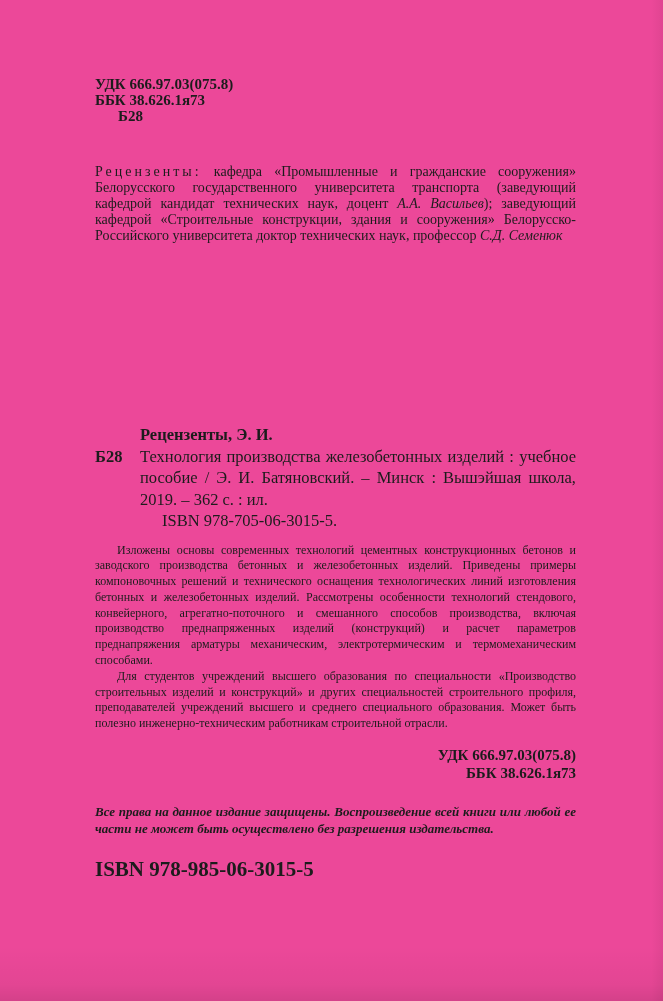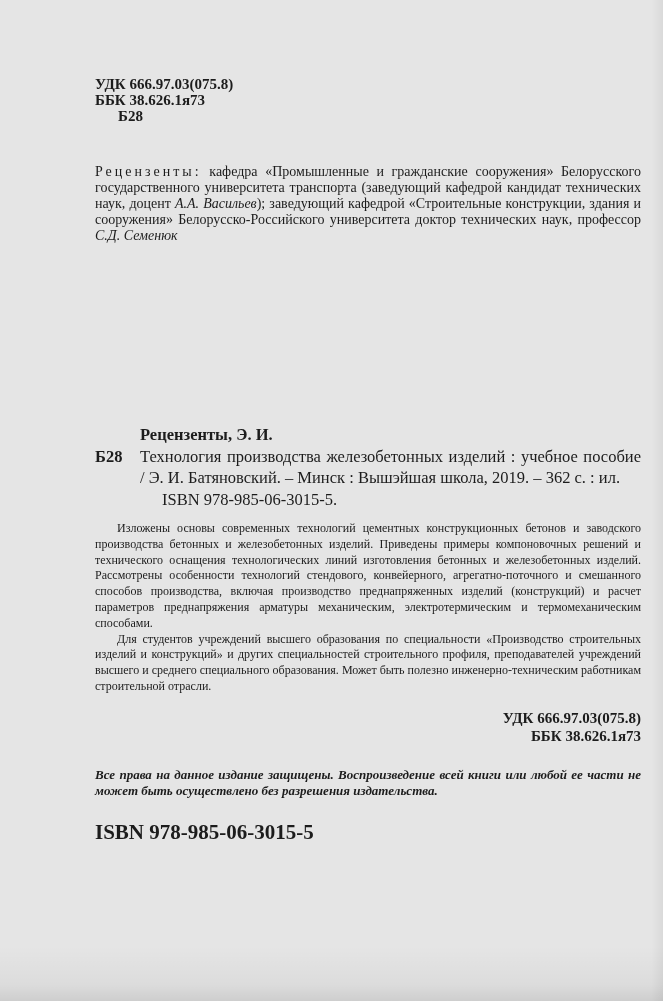--- a/index.html
+++ b/index.html
@@ -9,22 +9,22 @@
     background: #ffffff;
     font-family: "Liberation Serif", serif;
     color: #1c1c1c;
     position: relative;
     overflow: hidden;
   }
   .page {
     position: absolute;
     inset: 0;
     box-sizing: border-box;
-    padding: 76px 22px 0 95px;
-    background: #e5e5e5;
+    padding: 76px 87px 0 95px;
+    background: #ec4899;
   }
   .shade-bottom {
     position: absolute; left: 0; right: 0; bottom: 0; height: 55px;
     background: linear-gradient(180deg, rgba(0,0,0,0) 0%, rgba(0,0,0,0.04) 70%, rgba(0,0,0,0.10) 100%);
     pointer-events: none;
   }
   .shade-right {
     position: absolute; top: 0; right: 0; bottom: 0; width: 12px;
     background: linear-gradient(90deg, rgba(0,0,0,0) 0%, rgba(0,0,0,0.05) 100%);
     pointer-events: none;
@@ -104,21 +104,21 @@
     <div>ББК 38.626.1я73</div>
     <div class="indent">Б28</div>
   </div>
 
   <p class="reviewers"><span class="spaced">Рецензенты:</span><span> кафедра «Промышленные и гражданские сооружения» Белорусского государственного университета транспорта (заведующий кафедрой кандидат технических наук, доцент </span><em>А.А. Васильев</em><span>); заведующий кафедрой «Строительные конструкции, здания и сооружения» Белорусско-Российского университета доктор технических наук, профессор </span><em>С.Д. Семенюк</em></p>
 
   <div class="catalog">
     <span class="catalog-code">Б28</span>
     <div class="catalog-author">Рецензенты, Э. И.</div>
     <p class="catalog-desc">Технология производства железобетонных изделий : учебное пособие / Э. И. Батяновский. – Минск : Вышэйшая школа, 2019. – 362 с. : ил.</p>
-    <p class="catalog-isbn">ISBN 978-985-06-3015-5.</p>
+    <p class="catalog-isbn">ISBN 978-705-06-3015-5.</p>
   </div>
 
   <div class="annotation">
     <p>Изложены основы современных технологий цементных конструкционных бетонов и заводского производства бетонных и железобетонных изделий. Приведены примеры компоновочных решений и технического оснащения технологических линий изготовления бетонных и железобетонных изделий. Рассмотрены особенности технологий стендового, конвейерного, агрегатно-поточного и смешанного способов производства, включая производство преднапряженных изделий (конструкций) и расчет параметров преднапряжения арматуры механическим, электротермическим и термомеханическим способами.</p>
     <p>Для студентов учреждений высшего образования по специальности «Производство строительных изделий и конструкций» и других специальностей строительного профиля, преподавателей учреждений высшего и среднего специального образования. Может быть полезно инженерно-техническим работникам строительной отрасли.</p>
   </div>
 
   <div class="bottom-codes">
     <div>УДК 666.97.03(075.8)</div>
     <div>ББК 38.626.1я73</div>

